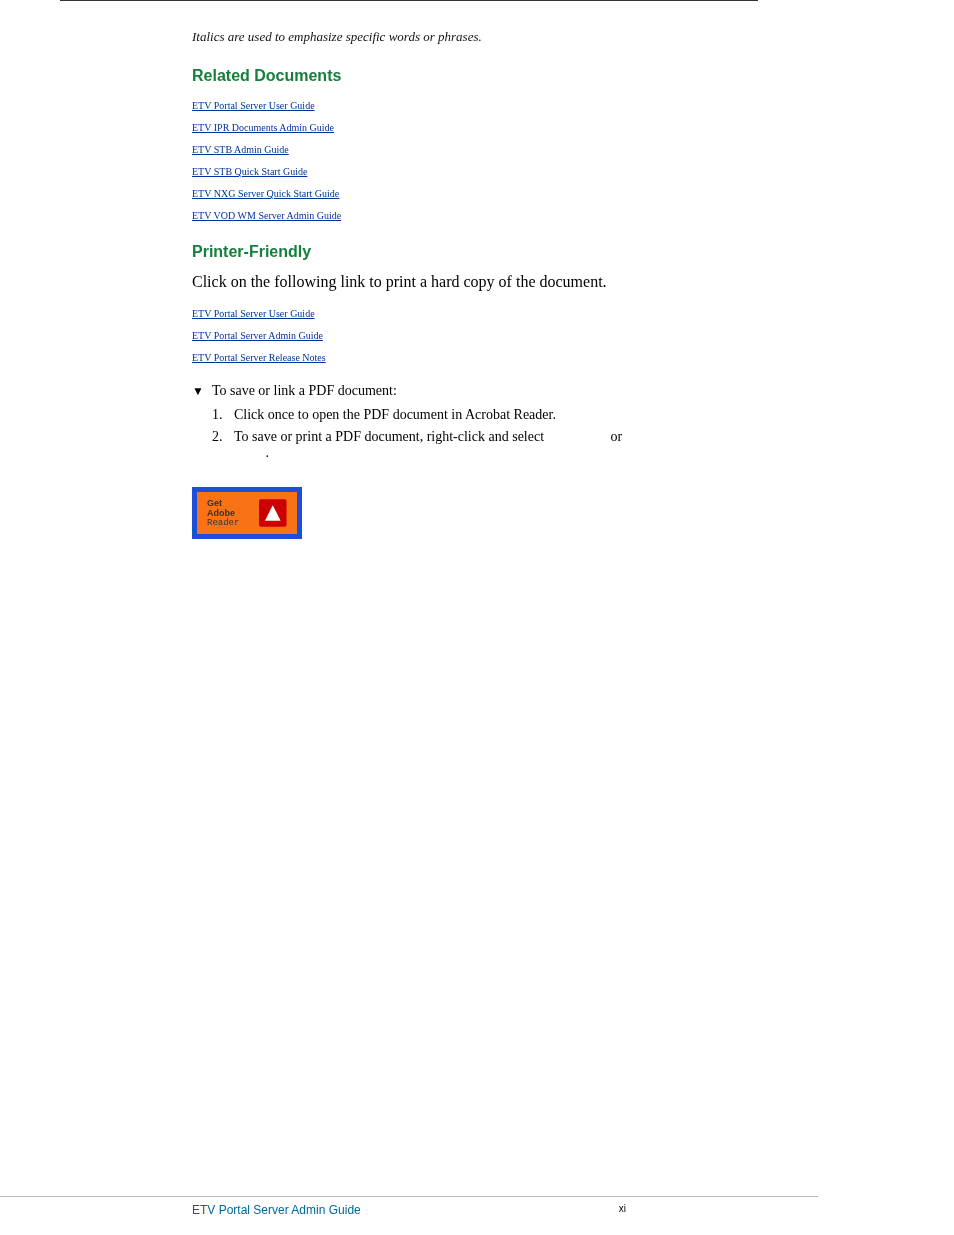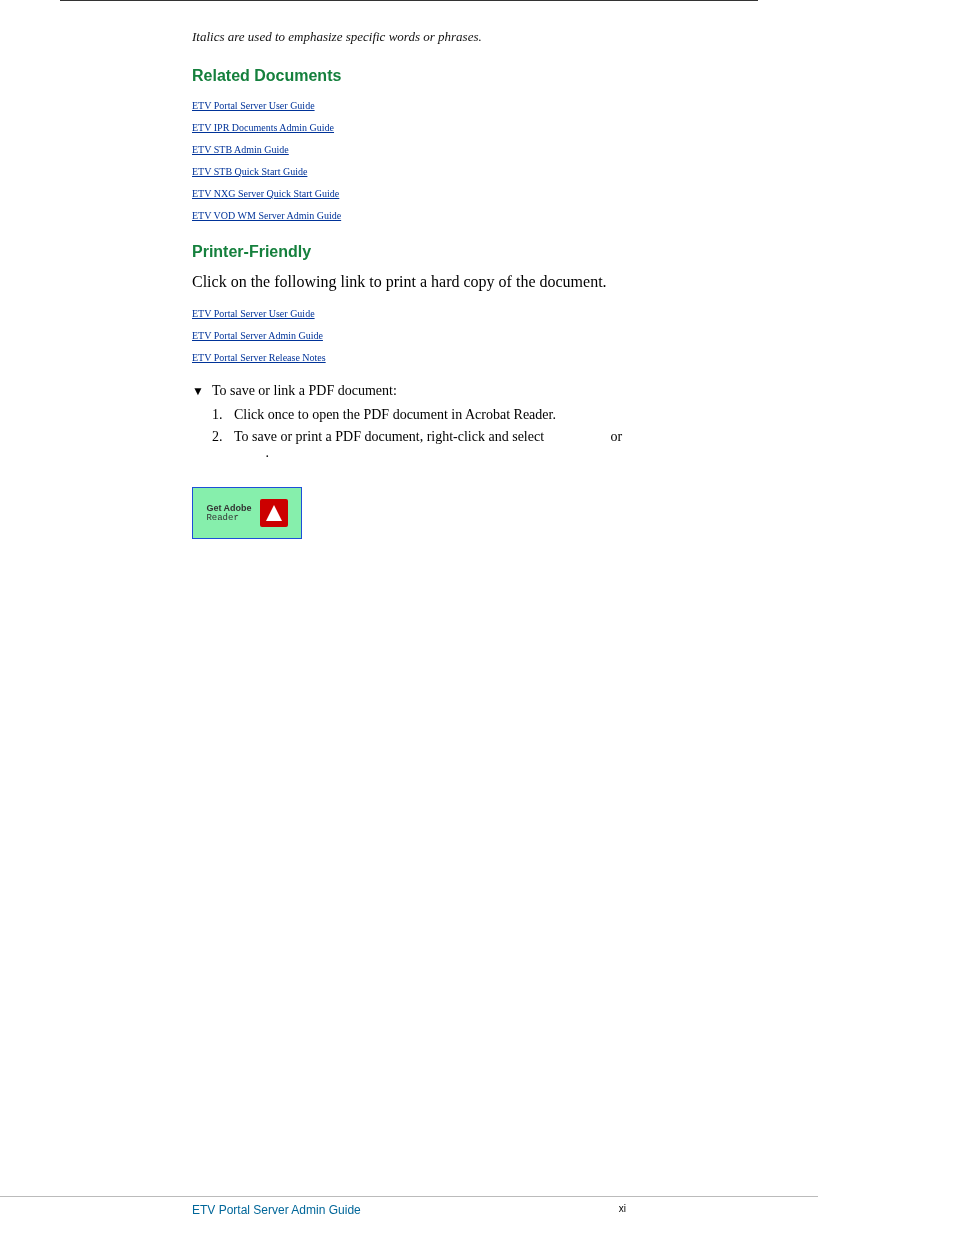--- a/index.html
+++ b/index.html
@@ -119,24 +119,24 @@
 
     .numbered-list li .num {
       min-width: 22px;
       font-size: 14px;
     }
 
     .adobe-badge {
       display: inline-flex;
       align-items: center;
       justify-content: center;
-      border: 1px solid #1d4ed8;
+      border: 5px solid #1d4ed8;
       padding: 6px 10px;
       margin-top: 16px;
-      background: #86efac;
+      background: #f97316;
       width: 110px;
       height: 52px;
     }
 
     .adobe-arrow {
       width: 28px;
       height: 28px;
       margin-left: 4px;
     }
 

